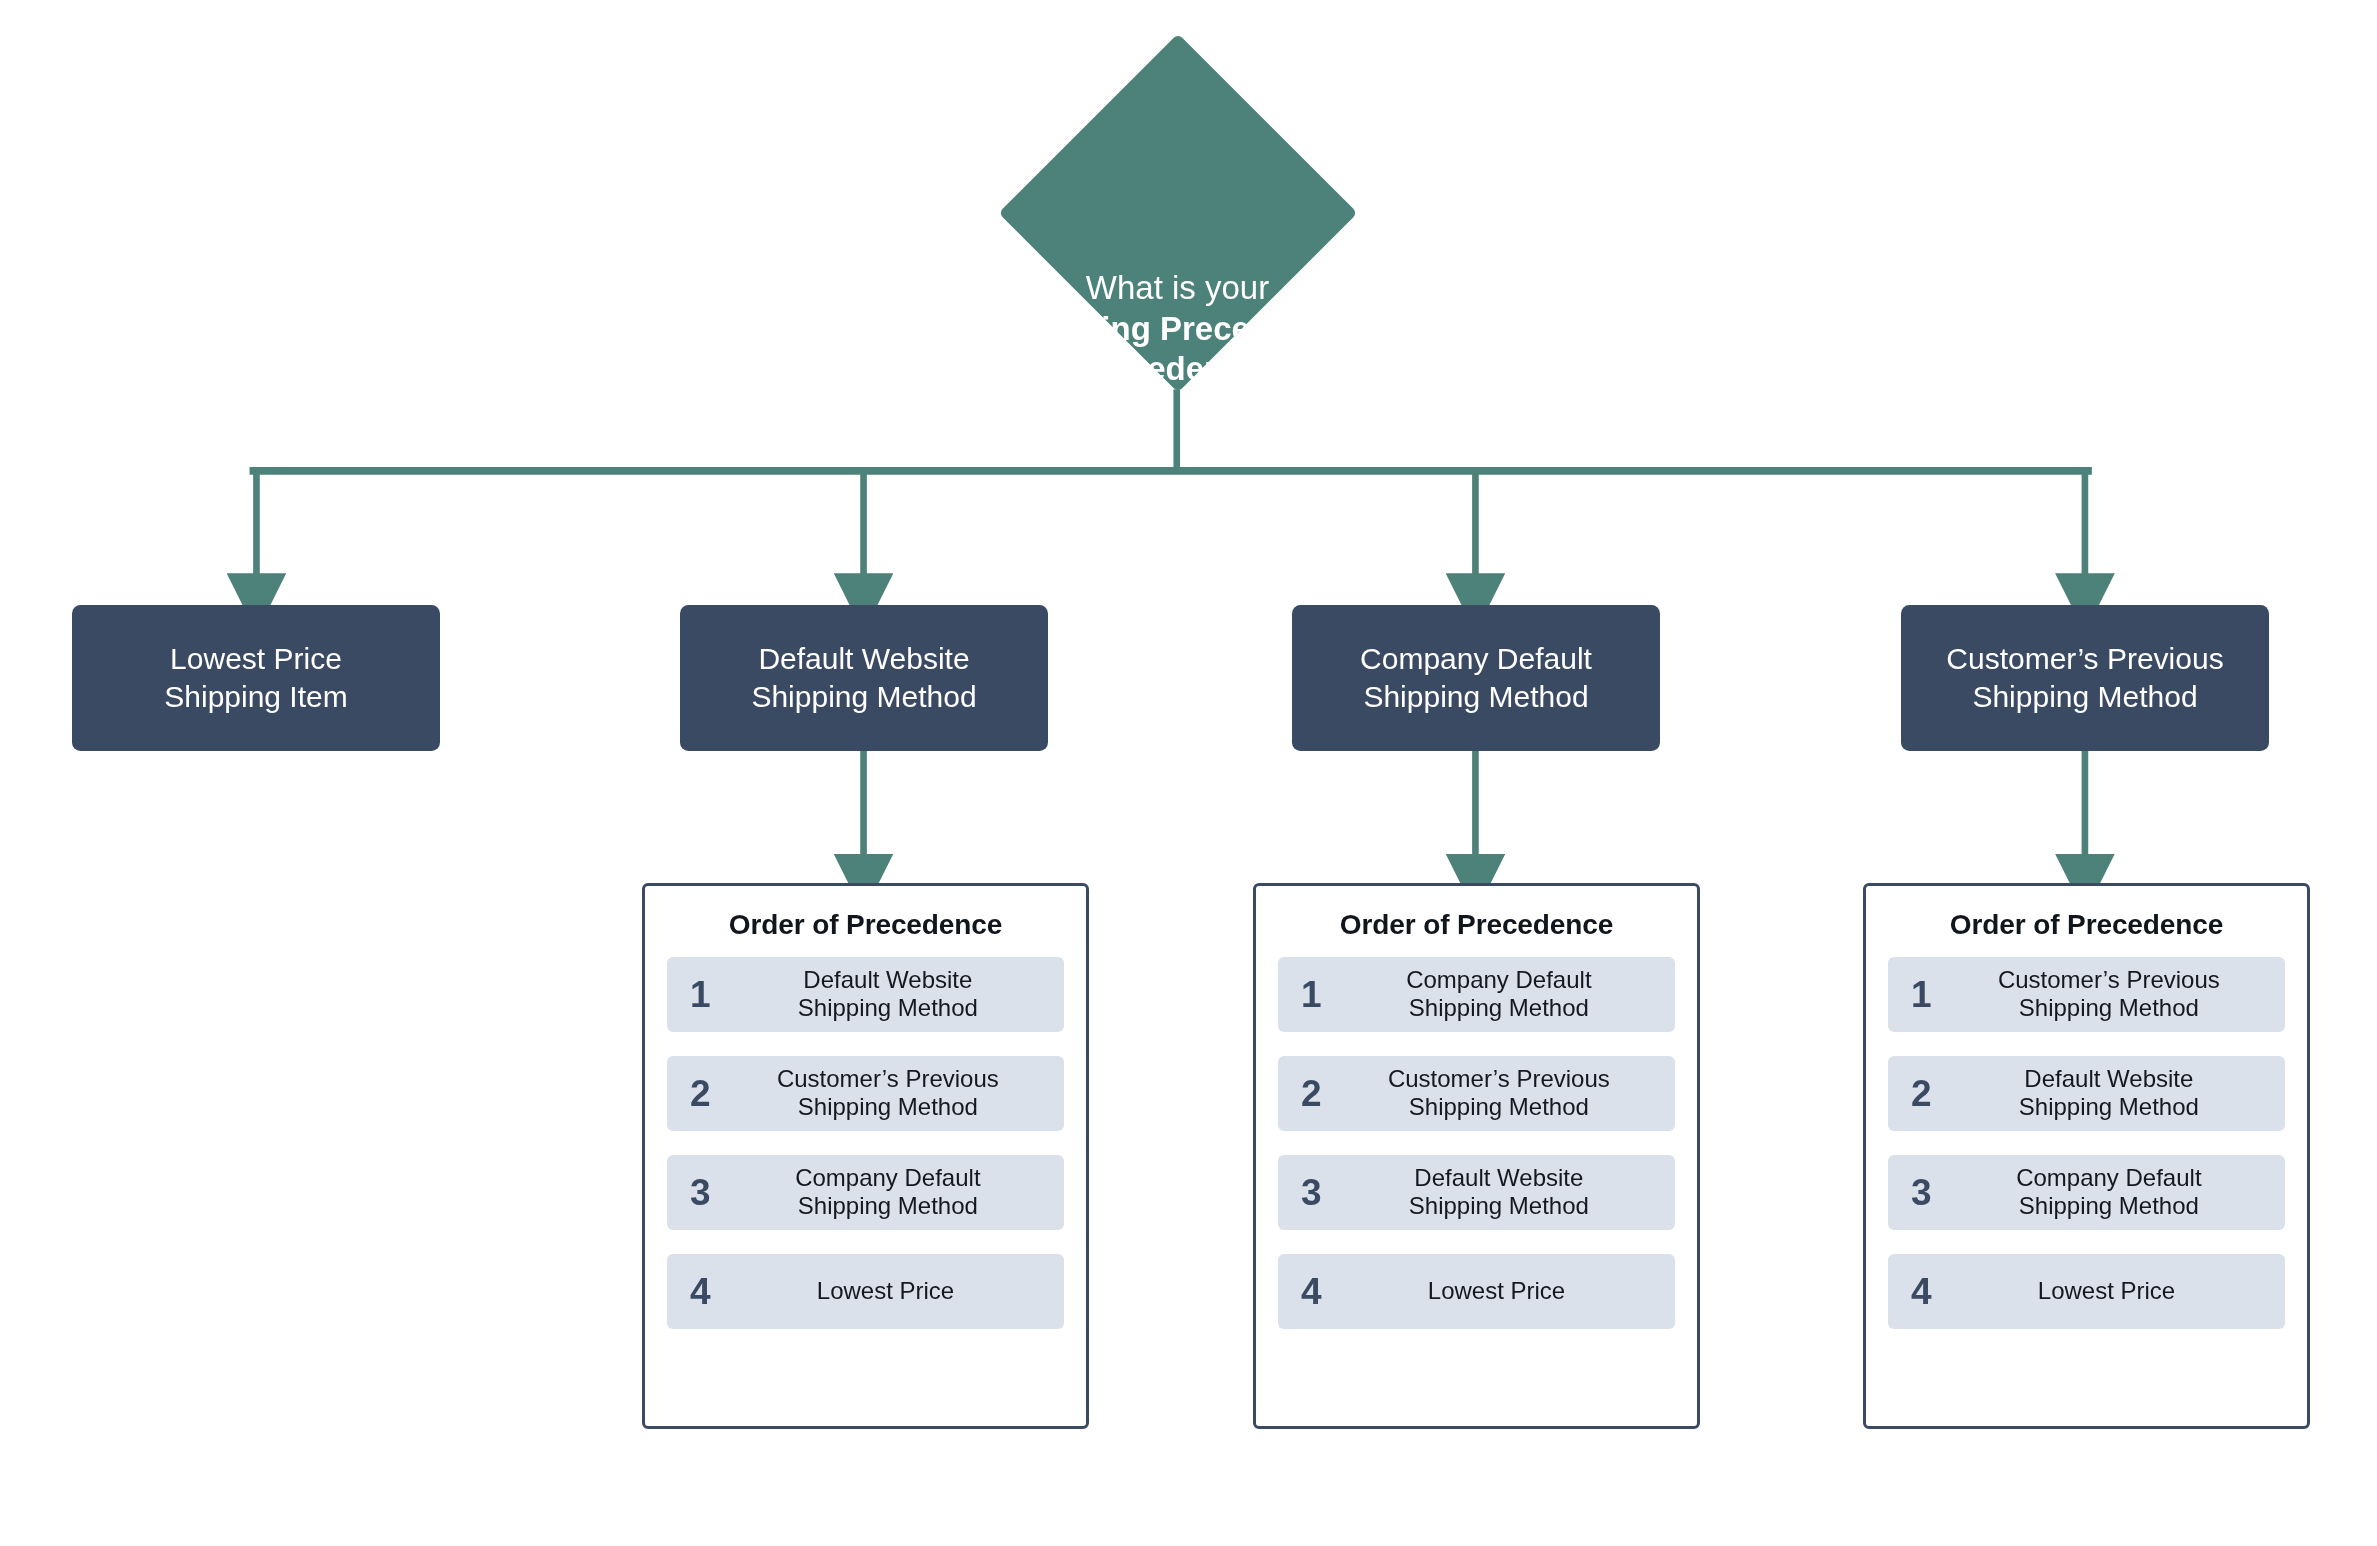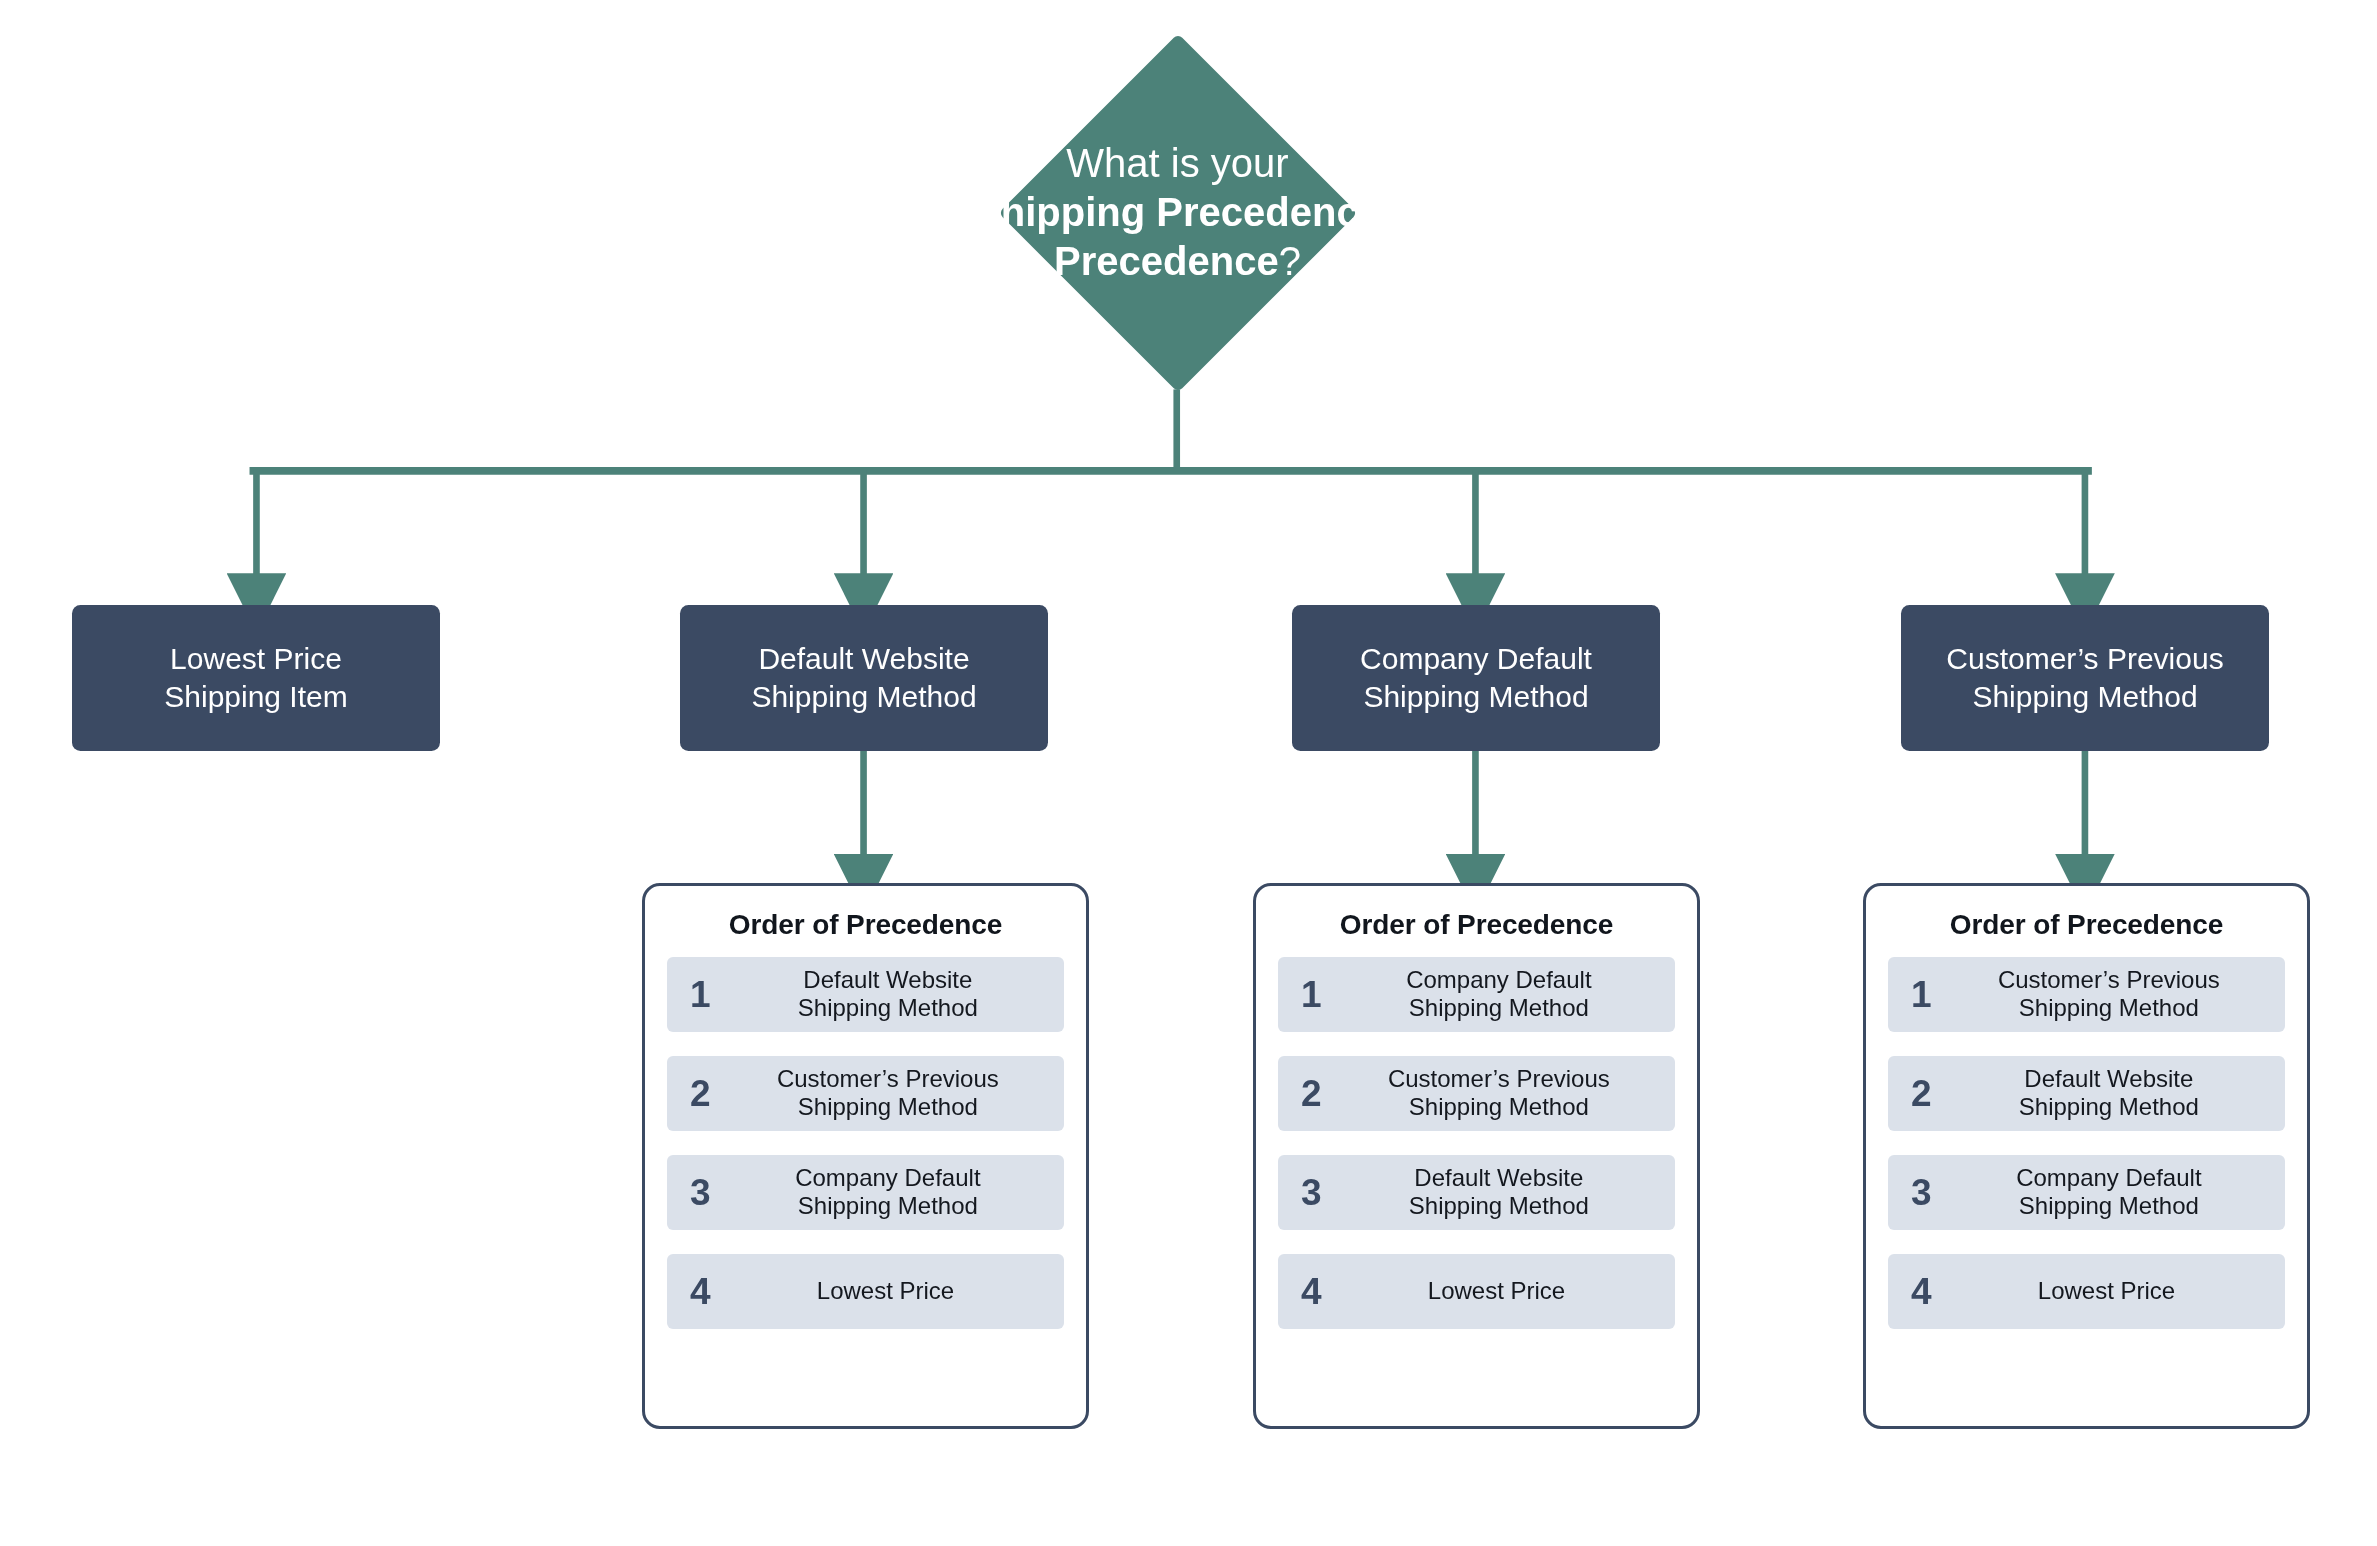--- a/index.html
+++ b/index.html
@@ -49,24 +49,24 @@
     transform: rotate(45deg);
     border-radius: 6px;
   }
   .diamond-text {
     position: absolute;
     left: 0; top: 0;
     width: 477px;
     height: 353px;
     display: flex;
     align-items: center;
-    justify-content: center;
+    justify-content: flex-end;
     flex-direction: column;
     color: #ffffff;
-    font-size: 40px;
+    font-size: 33px;
     line-height: 1.22;
     text-align: center;
   }
   .diamond-text .line1 { font-weight: 400; }
   .diamond-text .line2 { font-weight: 700; }
   .diamond-text .line3 { font-weight: 700; }
   .diamond-text .line3 .qmark { font-weight: 400; }
 
   
   .option-box {
@@ -83,21 +83,21 @@
     font-weight: 400;
     box-sizing: border-box;
     padding: 0 11px;
   }
 
   
   .precedence-panel {
     position: absolute;
     background: #ffffff;
     border: 3.6px solid #3b4a63;
-    border-radius: 18px;
+    border-radius: 6px;
     box-sizing: border-box;
     padding: 15.7px 22px 20.5px 22px;
   }
   .panel-title {
     text-align: center;
     font-size: 28px;
     font-weight: 700;
     color: #11161d;
     margin: 7.2px 0 15.7px 0;
     letter-spacing: -0.1px;

